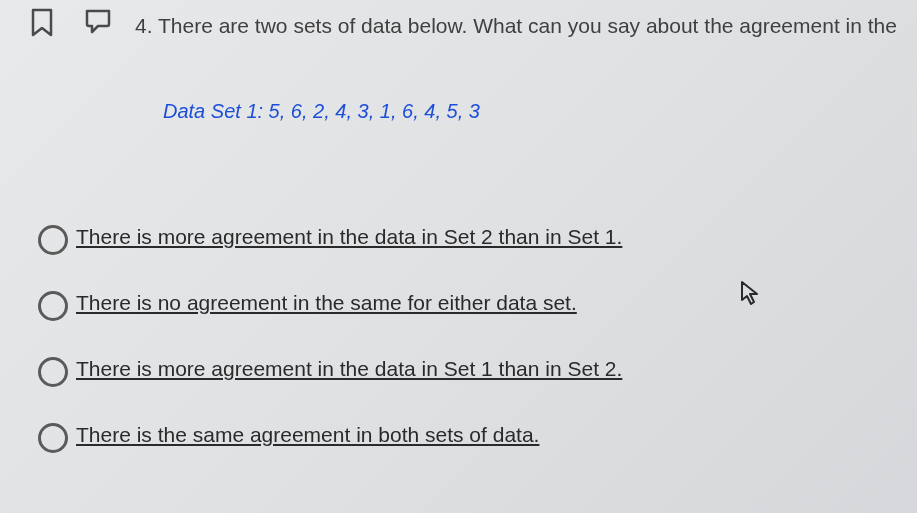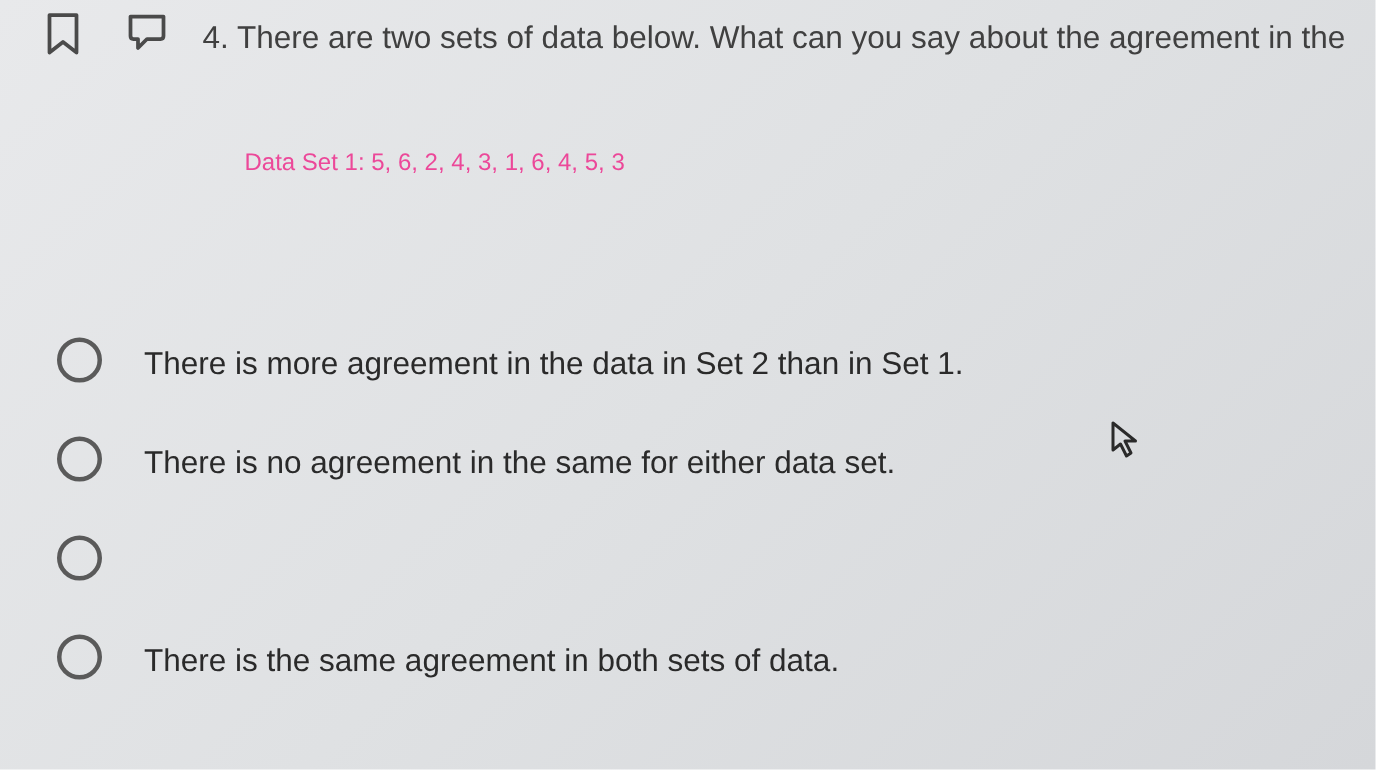--- a/index.html
+++ b/index.html
@@ -27,37 +27,39 @@
       left: 135px;
       right: 20px;
       font-size: 21px;
       line-height: 1.5;
       color: #404040;
     }
     .question-body {
       position: absolute;
       top: 100px;
       left: 163px;
-      font-size: 16px;
-      color: #ec4899;
+      font-size: 20px;
+      color: #1d4ed8;
+      font-style: italic;
     }
     .data-line {
       margin-bottom: 32px;
     }
     .options {
       position: absolute;
       top: 225px;
       left: 38px;
       right: 20px;
     }
     .option {
       display: flex;
-      align-items: flex-end;
-      gap: 28px;
+      align-items: flex-start;
+      gap: 8px;
       margin-bottom: 36px;
+      text-decoration: underline;
     }
     .radio {
       width: 30px;
       height: 30px;
       border: 3px solid #5a5a5a;
       border-radius: 50%;
       flex-shrink: 0;
     }
     .option-text {
       font-size: 21px;
@@ -99,20 +101,21 @@
   <div class="option">
     <div class="radio"></div>
     <div class="option-text">There is more agreement in the data in Set 2 than in Set 1.</div>
   </div>
   <div class="option">
     <div class="radio"></div>
     <div class="option-text">There is no agreement in the same for either data set.</div>
   </div>
   <div class="option">
     <div class="radio"></div>
+    <div class="option-text">There is more agreement in the data in Set 1 than in Set 2.</div>
   </div>
   <div class="option">
     <div class="radio"></div>
     <div class="option-text">There is the same agreement in both sets of data.</div>
   </div>
 </div>
 
 <div class="cursor">
   <svg width="20" height="26" viewBox="0 0 20 26">
     <path d="M2 2 L2 20 L7 16 L11 24 L14 22 L10 14 L17 14 Z" fill="none" stroke="#2a2a2a" stroke-width="2" stroke-linejoin="round"></path>

